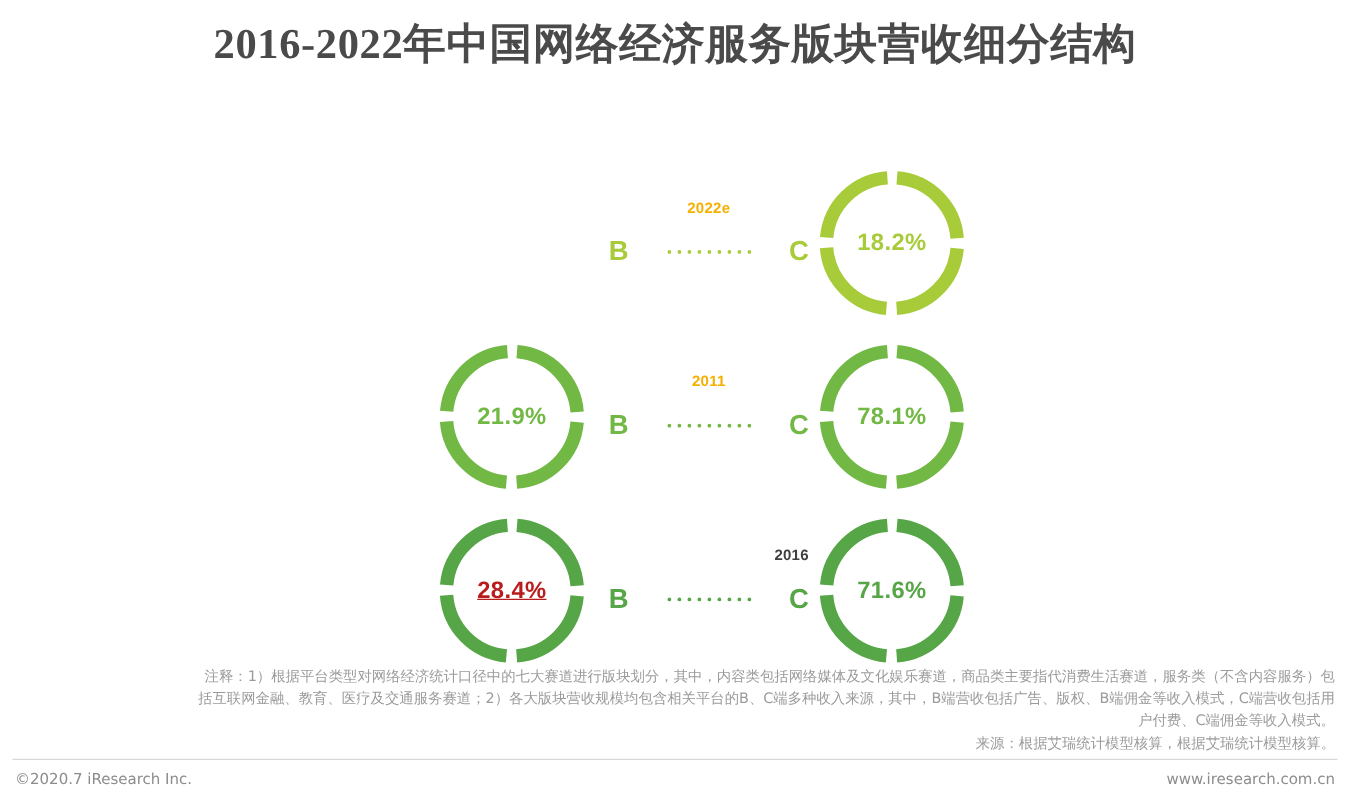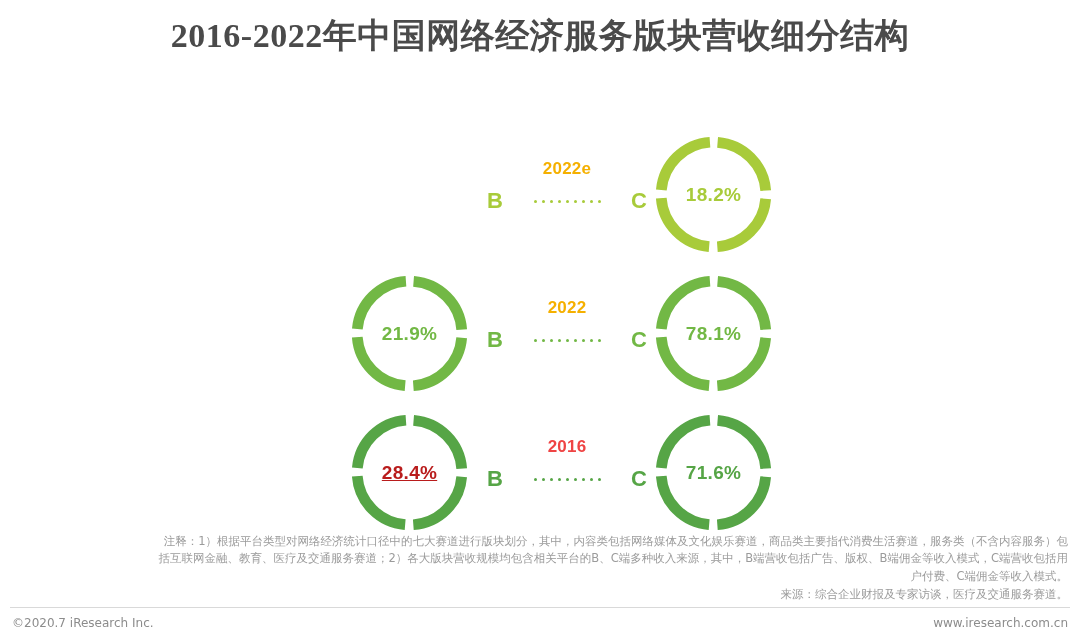--- a/index.html
+++ b/index.html
@@ -93,21 +93,21 @@
     top: 10px;
     width: 160px;
     height: 119px;
   }
   .conn-year {
     position: absolute;
     top: 24px;
     left: 0;
     width: 160px;
     text-align: center;
-    font-size: 17px;
+    font-size: 12px;
     font-weight: bold;
     color: #f5b000;
     letter-spacing: 0.2px;
   }
   .conn-line {
     position: absolute;
     top: 46px;
     left: 0;
     width: 160px;
     height: 40px;
@@ -219,21 +219,21 @@
       <div class="donut left">
         <svg viewBox="0 0 100 100">
           <g fill="none" stroke-width="9" stroke-linecap="butt" stroke="#72b845">
             <circle class="ring-seg" cx="50" cy="50" r="44" stroke-dasharray="62.11503837897544 7" stroke-dashoffset="65.61503837897544" transform="rotate(-90 50 50)"></circle>
           </g>
         </svg>
         <div class="donut-label" style="color: rgb(114, 184, 69);">21.9%</div>
       </div>
 
       <div class="connector">
-        <div class="conn-year" style="color: rgb(245, 176, 0);">2022</div>
+        <div class="conn-year" style="color: rgb(245, 176, 0);">2011</div>
         <div class="conn-line">
           <span class="conn-letter" style="color: rgb(114, 184, 69);">B</span>
           <span class="conn-dots">
             <i style="background: rgb(114, 184, 69);"></i>
               <i style="background: rgb(114, 184, 69);"></i>
               <i style="background: rgb(114, 184, 69);"></i>
               <i style="background: rgb(114, 184, 69);"></i>
               <i style="background: rgb(114, 184, 69);"></i>
               <i style="background: rgb(114, 184, 69);"></i>
               <i style="background: rgb(114, 184, 69);"></i>
@@ -258,21 +258,21 @@
       <div class="donut left">
         <svg viewBox="0 0 100 100">
           <g fill="none" stroke-width="9" stroke-linecap="butt" stroke="#56a546">
             <circle class="ring-seg" cx="50" cy="50" r="44" stroke-dasharray="62.11503837897544 7" stroke-dashoffset="65.61503837897544" transform="rotate(-90 50 50)"></circle>
           </g>
         </svg>
         <div class="donut-label" style="color: #b91c1c; text-decoration: underline;">28.4%</div>
       </div>
 
       <div class="connector">
-        <div class="conn-year" style="color: #ef4444;">2016</div>
+        <div class="conn-year" style="color: #404040; text-align: right;">2016</div>
         <div class="conn-line">
           <span class="conn-letter" style="color: rgb(86, 165, 70);">B</span>
           <span class="conn-dots">
             <i style="background: rgb(86, 165, 70);"></i>
               <i style="background: rgb(86, 165, 70);"></i>
               <i style="background: rgb(86, 165, 70);"></i>
               <i style="background: rgb(86, 165, 70);"></i>
               <i style="background: rgb(86, 165, 70);"></i>
               <i style="background: rgb(86, 165, 70);"></i>
               <i style="background: rgb(86, 165, 70);"></i>
@@ -292,21 +292,21 @@
         <div class="donut-label" style="color: rgb(86, 165, 70);">71.6%</div>
       </div>
     </div>
 
   </div>
 
   <div class="notes">
     <span class="note-line">注释：1）根据平台类型对网络经济统计口径中的七大赛道进行版块划分，其中，内容类包括网络媒体及文化娱乐赛道，商品类主要指代消费生活赛道，服务类（不含内容服务）包</span>
     <span class="note-line">括互联网金融、教育、医疗及交通服务赛道；2）各大版块营收规模均包含相关平台的B、C端多种收入来源，其中，B端营收包括广告、版权、B端佣金等收入模式，C端营收包括用</span>
     <span class="note-line">户付费、C端佣金等收入模式。</span>
-    <span class="source-line">来源：综合企业财报及专家访谈，医疗及交通服务赛道。</span>
+    <span class="source-line">来源：根据艾瑞统计模型核算，根据艾瑞统计模型核算。</span>
   </div>
 
   <div class="footer-rule"></div>
 
   <div class="footer">
     <span>©2020.7 iResearch Inc.</span>
     <span>www.iresearch.com.cn</span>
   </div>
 
 </div>

